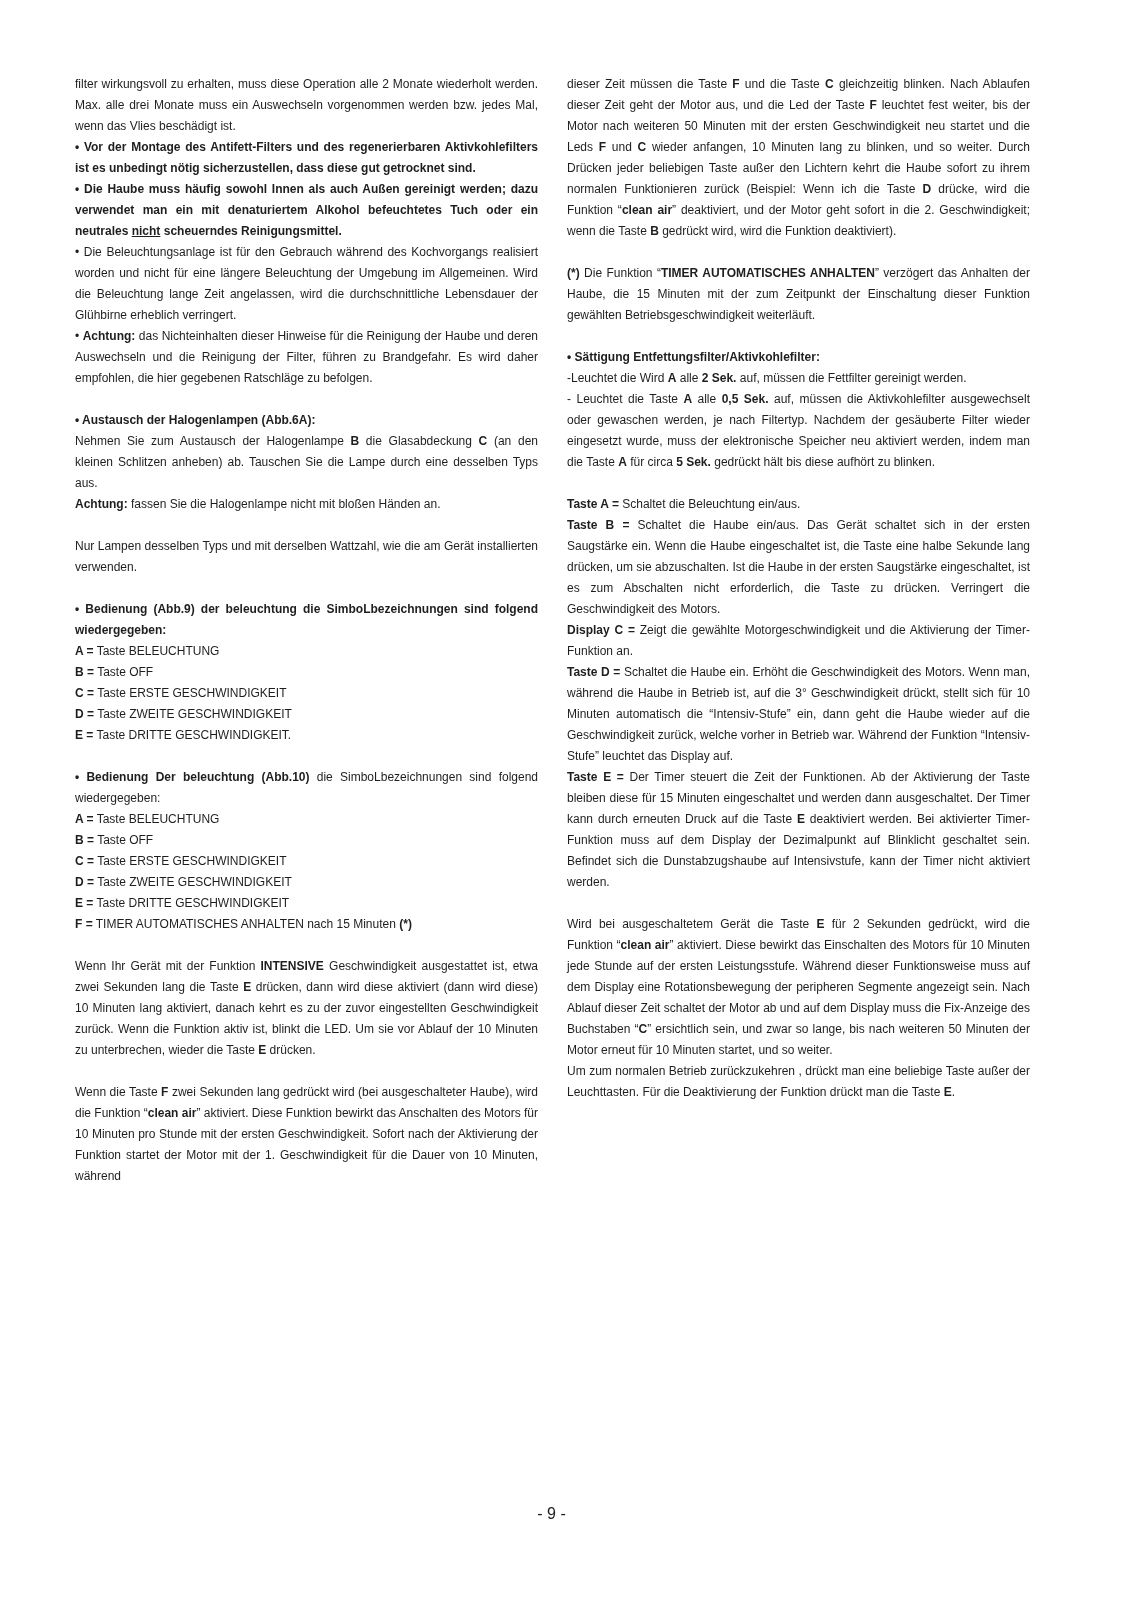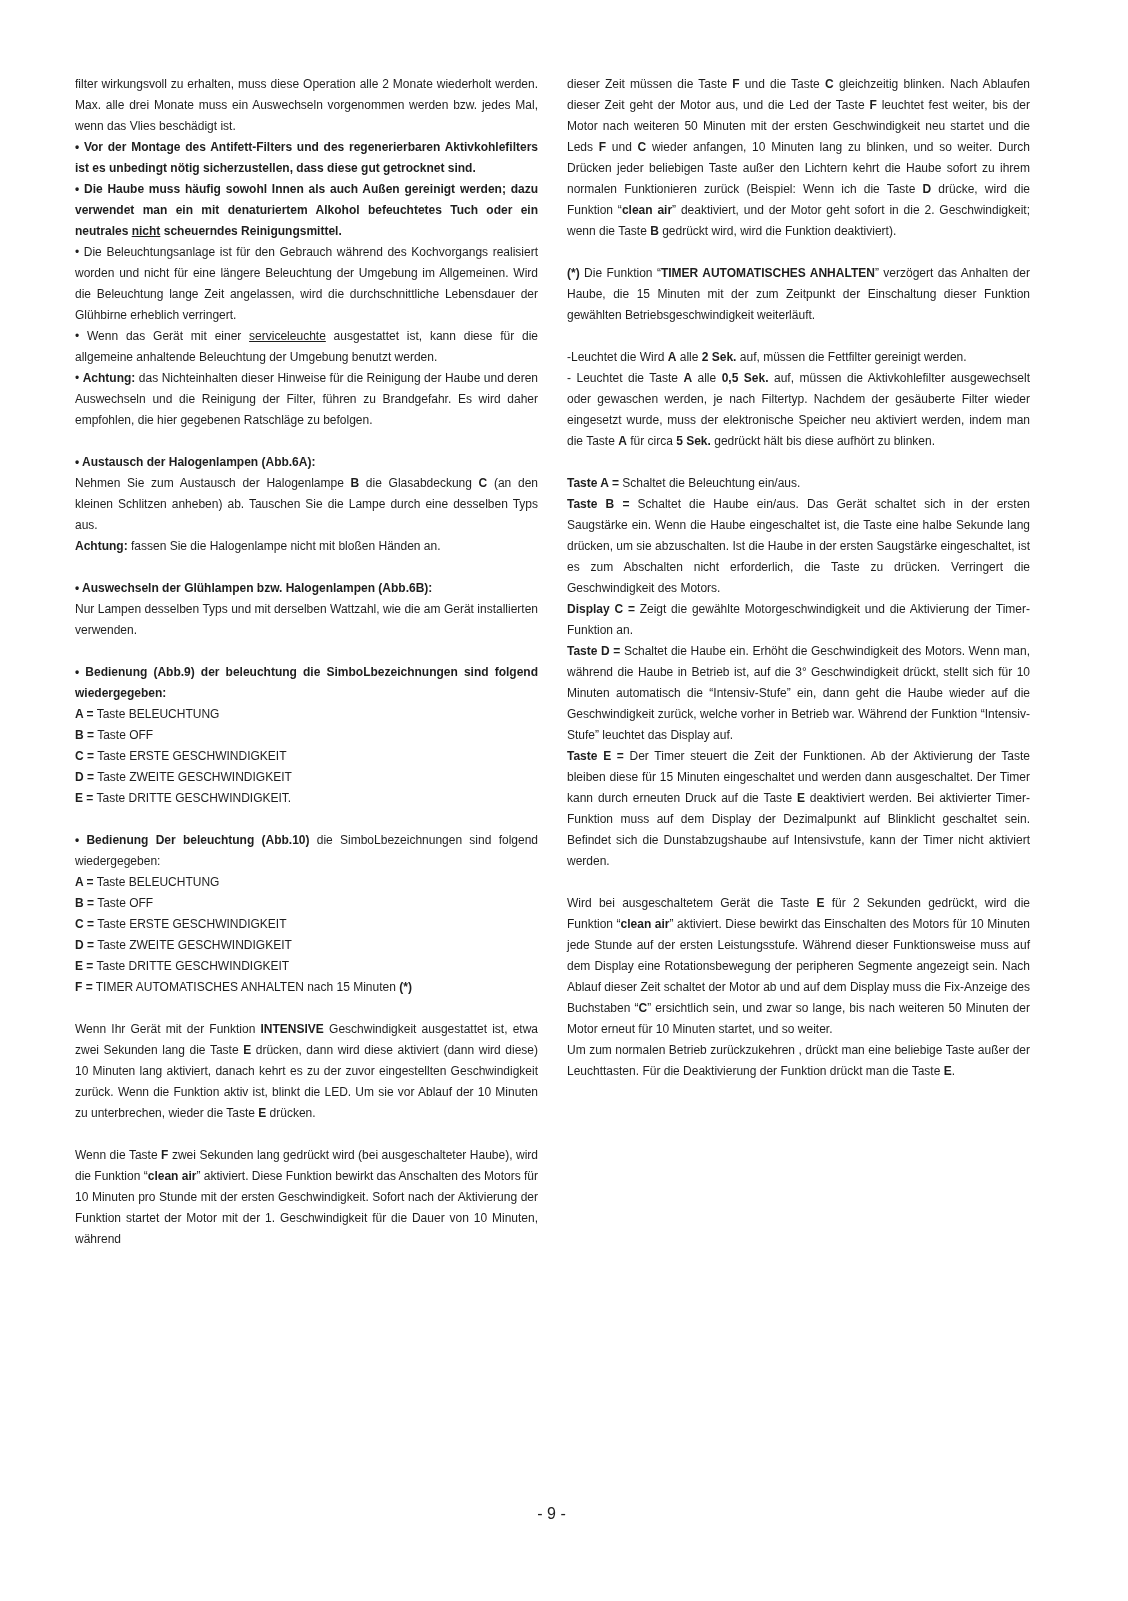--- a/index.html
+++ b/index.html
@@ -27,28 +27,26 @@
 </style>
 </head>
 <body>
 
 <div class="page">
   <div class="col col-left">
       <p class="para"><span>filter wirkungsvoll zu erhalten, muss diese Operation alle 2 Monate wiederholt werden. Max. alle drei Monate muss ein Auswechseln vorgenommen werden bzw. jedes Mal, wenn das Vlies beschädigt ist.</span></p>
       <p class="para"><span class="b">• Vor der Montage des Antifett-Filters und des regenerierbaren Aktivkohlefilters ist es unbedingt nötig sicherzustellen, dass diese gut getrocknet sind.</span></p>
       <p class="para"><span class="b">• Die Haube muss häufig sowohl Innen als auch Außen gereinigt werden; dazu verwendet man ein mit denaturiertem Alkohol befeuchtetes Tuch oder ein neutrales </span><span class="b u">nicht</span><span class="b"> scheuerndes Reinigungsmittel.</span></p>
       <p class="para"><span>• Die Beleuchtungsanlage ist für den Gebrauch während des Kochvorgangs realisiert worden und nicht für eine längere Beleuchtung der Umgebung im Allgemeinen. Wird die Beleuchtung lange Zeit angelassen, wird die durchschnittliche Lebensdauer der Glühbirne erheblich verringert.</span></p>
-      <p class="para"><span>• Wenn das Gerät mit einer </span><span class="u">serviceleuchte</span><span> ausgestattet ist, kann diese für die allgemeine anhaltende Beleuchtung der Umgebung benutzt werden.</span></p>
       <p class="para"><span>• </span><span class="b">Achtung:</span><span> das Nichteinhalten dieser Hinweise für die Reinigung der Haube und deren Auswechseln und die Reinigung der Filter, führen zu Brandgefahr. Es wird daher empfohlen, die hier gegebenen Ratschläge zu befolgen.</span></p>
       <div class="gap"></div>
       <p class="para"><span class="b">• Austausch der Halogenlampen (Abb.6A):</span></p>
       <p class="para"><span>Nehmen Sie zum Austausch der Halogenlampe </span><span class="b">B</span><span> die Glasabdeckung </span><span class="b">C</span><span> (an den kleinen Schlitzen anheben) ab. Tauschen Sie die Lampe durch eine desselben Typs aus.</span></p>
       <p class="para"><span class="b">Achtung:</span><span> fassen Sie die Halogenlampe nicht mit bloßen Händen an.</span></p>
       <div class="gap"></div>
-      <p class="para"><span class="b">• Auswechseln der Glühlampen bzw. Halogenlampen (Abb.6B):</span></p>
       <p class="para"><span>Nur Lampen desselben Typs und mit derselben Wattzahl, wie die am Gerät installierten verwenden.</span></p>
       <div class="gap"></div>
       <p class="para"><span class="b">• Bedienung (Abb.9) der beleuchtung die SimboLbezeichnungen sind folgend wiedergegeben:</span></p>
       <p class="para"><span class="b">A =</span><span> Taste BELEUCHTUNG</span></p>
       <p class="para"><span class="b">B =</span><span> Taste OFF</span></p>
       <p class="para"><span class="b">C =</span><span> Taste ERSTE GESCHWINDIGKEIT</span></p>
       <p class="para"><span class="b">D =</span><span> Taste ZWEITE GESCHWINDIGKEIT</span></p>
       <p class="para"><span class="b">E =</span><span> Taste DRITTE GESCHWINDIGKEIT.</span></p>
       <div class="gap"></div>
       <p class="para"><span class="b">• Bedienung Der beleuchtung (Abb.10)</span><span> die SimboLbezeichnungen sind folgend wiedergegeben:</span></p>
@@ -61,20 +59,21 @@
       <div class="gap"></div>
       <p class="para"><span>Wenn Ihr Gerät mit der Funktion </span><span class="b">INTENSIVE</span><span> Geschwindigkeit ausgestattet ist, etwa zwei Sekunden lang die Taste </span><span class="b">E</span><span> drücken, dann wird diese aktiviert (dann wird diese) 10 Minuten lang aktiviert, danach kehrt es zu der zuvor eingestellten Geschwindigkeit zurück. Wenn die Funktion aktiv ist, blinkt die LED. Um sie vor Ablauf der 10 Minuten zu unterbrechen, wieder die Taste </span><span class="b">E</span><span> drücken.</span></p>
       <div class="gap"></div>
       <p class="para"><span>Wenn die Taste </span><span class="b">F</span><span> zwei Sekunden lang gedrückt wird (bei ausgeschalteter Haube), wird die Funktion “</span><span class="b">clean air</span><span>” aktiviert. Diese Funktion bewirkt das Anschalten des Motors für 10 Minuten pro Stunde mit der ersten Geschwindigkeit. Sofort nach der Aktivierung der Funktion startet der Motor mit der 1. Geschwindigkeit für die Dauer von 10 Minuten, während</span></p>
     </div>
   <div class="col col-right">
       <p class="para"><span>dieser Zeit müssen die Taste </span><span class="b">F</span><span> und die Taste </span><span class="b">C</span><span> gleichzeitig blinken. Nach Ablaufen dieser Zeit geht der Motor aus, und die Led der Taste </span><span class="b">F</span><span> leuchtet fest weiter, bis der Motor nach weiteren 50 Minuten mit der ersten Geschwindigkeit neu startet und die Leds </span><span class="b">F</span><span> und </span><span class="b">C</span><span> wieder anfangen, 10 Minuten lang zu blinken, und so weiter. Durch Drücken jeder beliebigen Taste außer den Lichtern kehrt die Haube sofort zu ihrem normalen Funktionieren zurück (Beispiel: Wenn ich die Taste </span><span class="b">D</span><span> drücke, wird die Funktion “</span><span class="b">clean air</span><span>” deaktiviert, und der Motor geht sofort in die 2. Geschwindigkeit; wenn die Taste </span><span class="b">B</span><span> gedrückt wird, wird die Funktion deaktiviert).</span></p>
       <div class="gap"></div>
       <p class="para"><span class="b">(*)</span><span> Die Funktion “</span><span class="b">TIMER AUTOMATISCHES ANHALTEN</span><span>” verzögert das Anhalten der Haube, die 15 Minuten mit der zum Zeitpunkt der Einschaltung dieser Funktion gewählten Betriebsgeschwindigkeit weiterläuft.</span></p>
       <div class="gap"></div>
+      <p class="para"><span class="b">• Sättigung Entfettungsfilter/Aktivkohlefilter:</span></p>
       <p class="para"><span>-Leuchtet die Wird </span><span class="b">A</span><span> alle </span><span class="b">2 Sek.</span><span> auf, müssen die Fettfilter gereinigt werden.</span></p>
       <p class="para"><span>- Leuchtet die Taste </span><span class="b">A</span><span> alle </span><span class="b">0,5 Sek.</span><span> auf, müssen die Aktivkohlefilter ausgewechselt oder gewaschen werden, je nach Filtertyp. Nachdem der gesäuberte Filter wieder eingesetzt wurde, muss der elektronische Speicher neu aktiviert werden, indem man die Taste </span><span class="b">A</span><span> für circa </span><span class="b">5 Sek.</span><span> gedrückt hält bis diese aufhört zu blinken.</span></p>
       <div class="gap"></div>
       <p class="para"><span class="b">Taste A =</span><span> Schaltet die Beleuchtung ein/aus.</span></p>
       <p class="para"><span class="b">Taste B =</span><span> Schaltet die Haube ein/aus. Das Gerät schaltet sich in der ersten Saugstärke ein. Wenn die Haube eingeschaltet ist, die Taste eine halbe Sekunde lang drücken, um sie abzuschalten. Ist die Haube in der ersten Saugstärke eingeschaltet, ist es zum Abschalten nicht erforderlich, die Taste zu drücken. Verringert die Geschwindigkeit des Motors.</span></p>
       <p class="para"><span class="b">Display C =</span><span> Zeigt die gewählte Motorgeschwindigkeit und die Aktivierung der Timer-Funktion an.</span></p>
       <p class="para"><span class="b">Taste D =</span><span> Schaltet die Haube ein. Erhöht die Geschwindigkeit des Motors. Wenn man, während die Haube in Betrieb ist, auf die 3° Geschwindigkeit drückt, stellt sich für 10 Minuten automatisch die “Intensiv-Stufe” ein, dann geht die Haube wieder auf die Geschwindigkeit zurück, welche vorher in Betrieb war. Während der Funktion “Intensiv-Stufe” leuchtet das Display auf.</span></p>
       <p class="para"><span class="b">Taste E =</span><span> Der Timer steuert die Zeit der Funktionen. Ab der Aktivierung der Taste bleiben diese für 15 Minuten eingeschaltet und werden dann ausgeschaltet. Der Timer kann durch erneuten Druck auf die Taste </span><span class="b">E</span><span> deaktiviert werden. Bei aktivierter Timer-Funktion muss auf dem Display der Dezimalpunkt auf Blinklicht geschaltet sein. Befindet sich die Dunstabzugshaube auf Intensivstufe, kann der Timer nicht aktiviert werden.</span></p>
       <div class="gap"></div>
       <p class="para"><span>Wird bei ausgeschaltetem Gerät die Taste </span><span class="b">E</span><span> für 2 Sekunden gedrückt, wird die Funktion “</span><span class="b">clean air</span><span>” aktiviert. Diese bewirkt das Einschalten des Motors für 10 Minuten jede Stunde auf der ersten Leistungsstufe. Während dieser Funktionsweise muss auf dem Display eine Rotationsbewegung der peripheren Segmente angezeigt sein. Nach Ablauf dieser Zeit schaltet der Motor ab und auf dem Display muss die Fix-Anzeige des Buchstaben “</span><span class="b">C</span><span>” ersichtlich sein, und zwar so lange, bis nach weiteren 50 Minuten der Motor erneut für 10 Minuten startet, und so weiter.</span></p>

